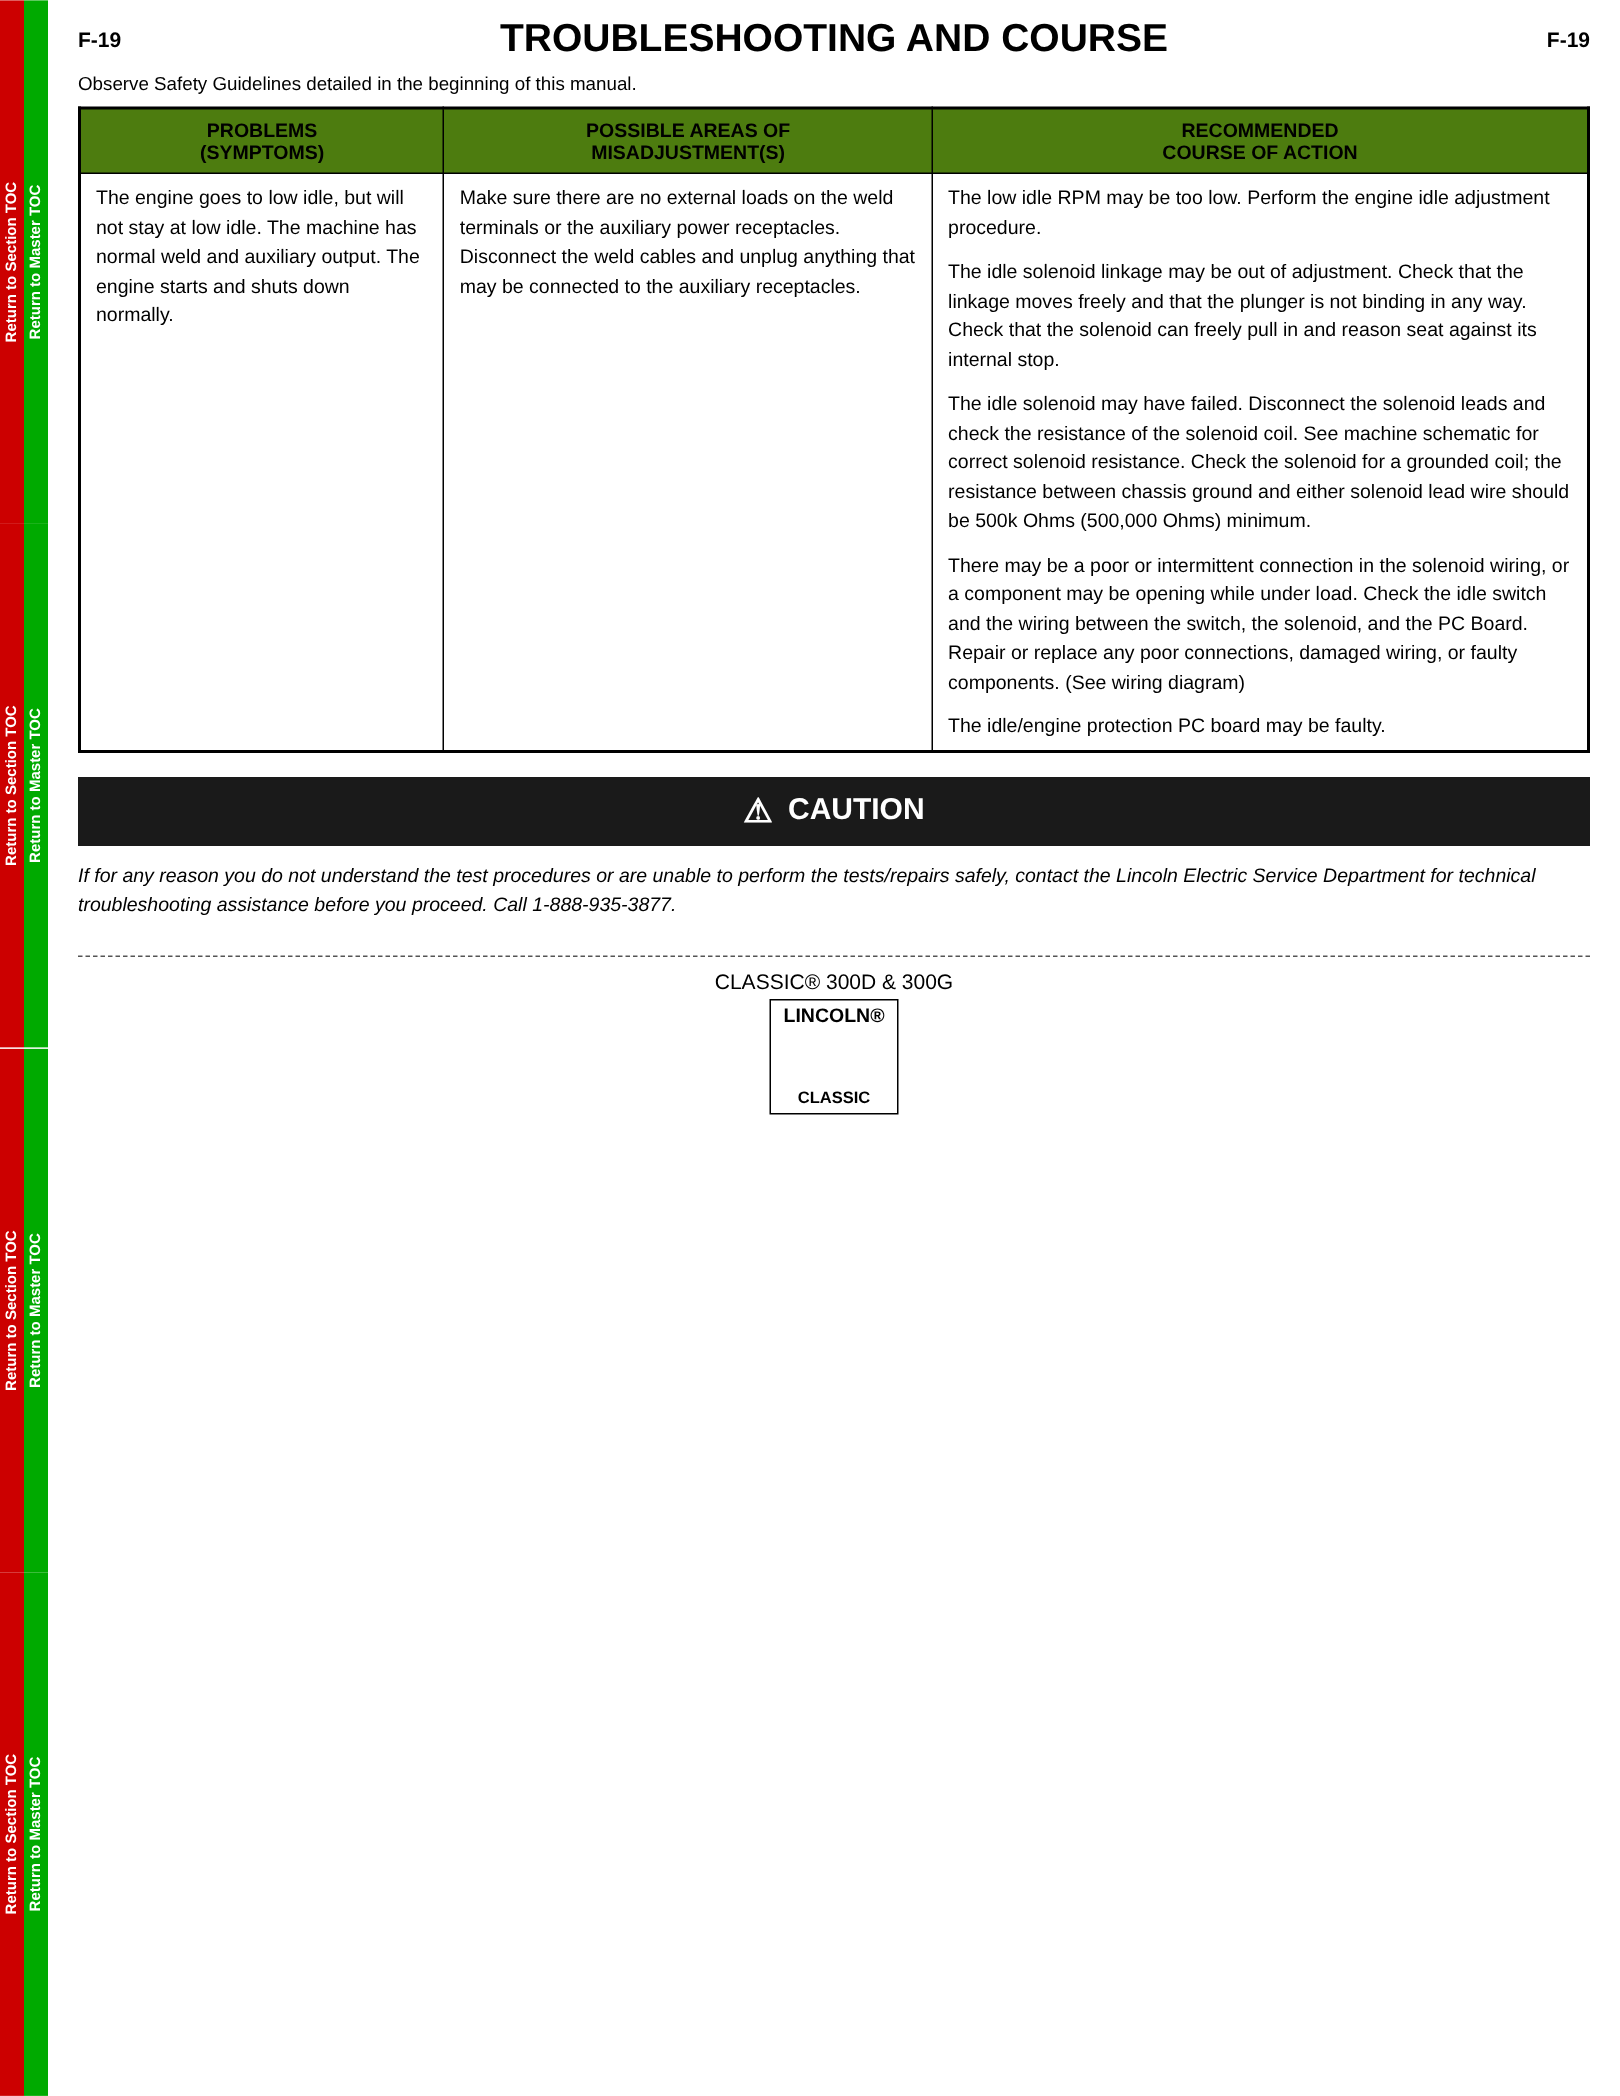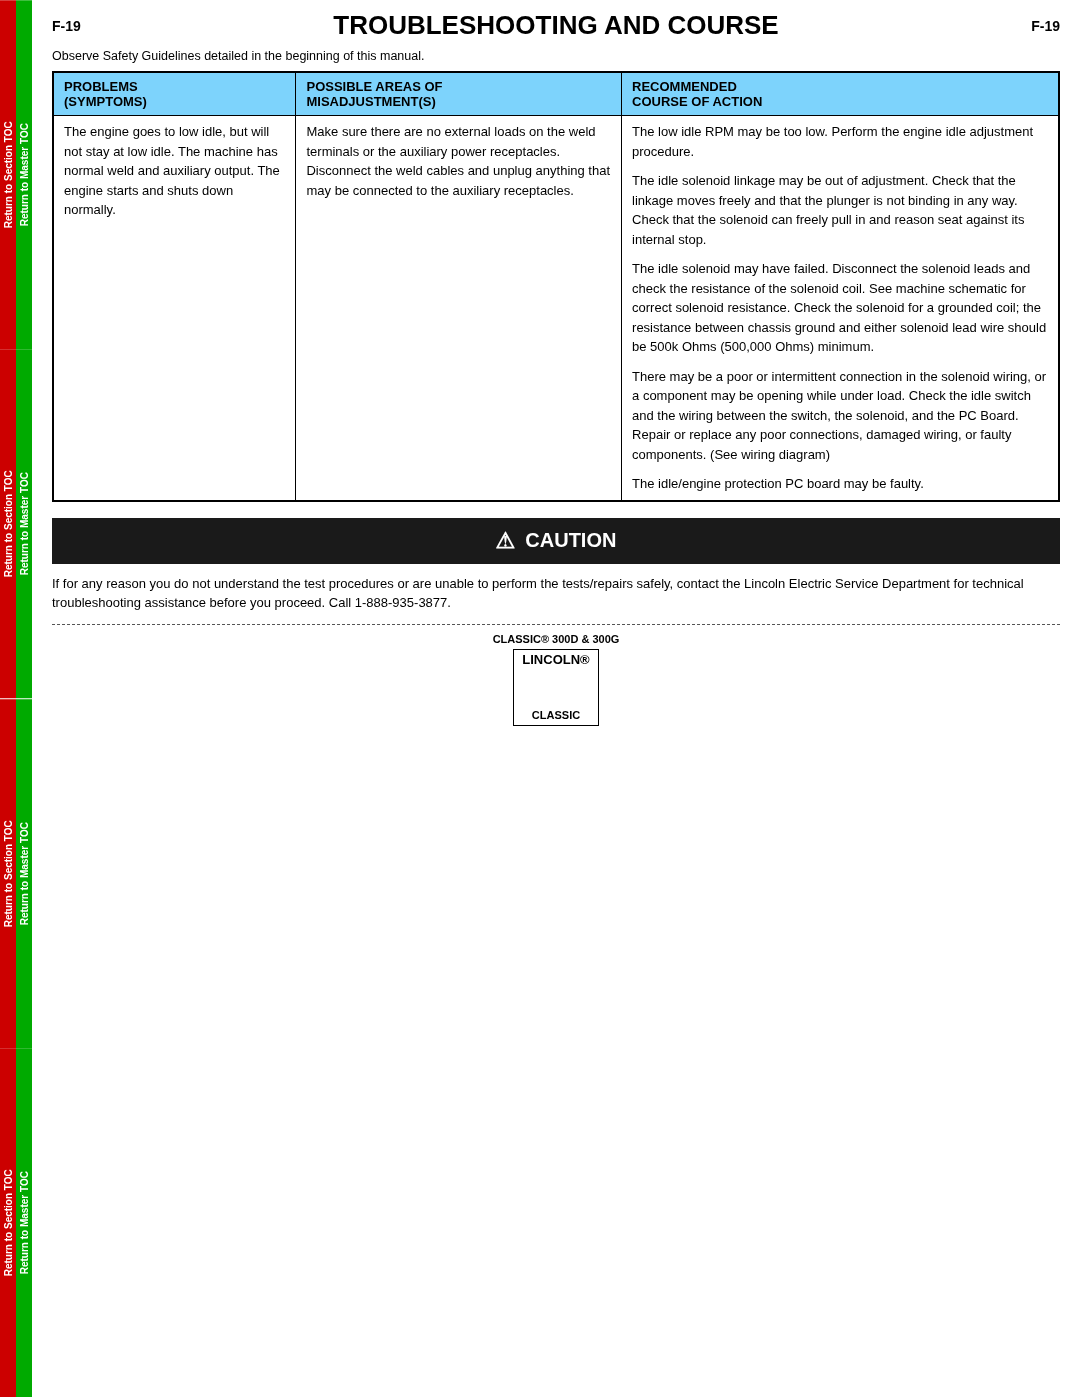--- a/index.html
+++ b/index.html
@@ -86,24 +86,24 @@
       border-collapse: collapse;
       border: 2px solid #000;
       margin-bottom: 16px;
     }
     .main-table th, .main-table td {
       border: 1.5px solid #000;
       padding: 6px 10px;
       vertical-align: top;
     }
     .main-table thead th {
-      text-align: left;
-      font-weight: bold;
-      font-size: 13px;
-      background: #7dd3fc;
+      text-align: center;
+      font-weight: bold;
+      font-size: 13px;
+      background: #4d7c0f;
     }
     .section-header td {
       background: #1a1a1a;
       color: #fff;
       text-align: center;
       font-weight: bold;
       font-size: 13px;
       padding: 5px;
     }
     .main-table td {
@@ -135,36 +135,37 @@
       gap: 10px;
     }
     .caution-triangle {
       font-size: 22px;
       color: #fff;
     }
 
     .caution-text {
       font-size: 13px;
       line-height: 1.5;
-      margin-bottom: 11px;
+      margin-bottom: 24px;
+      font-style: italic;
     }
 
     .dashed-line {
       border: none;
       border-top: 1.5px dashed #555;
       margin-bottom: 8px;
     }
 
     
     .page-footer {
       text-align: center;
     }
     .footer-product {
-      font-weight: bold;
-      font-size: 11px;
+      font-weight: normal;
+      font-size: 14px;
       margin-bottom: 4px;
     }
     .lincoln-logo {
       display: inline-flex;
       flex-direction: column;
       align-items: center;
       border: 1.5px solid #000;
       padding: 2px 8px;
       font-size: 11px;
       font-weight: bold;

